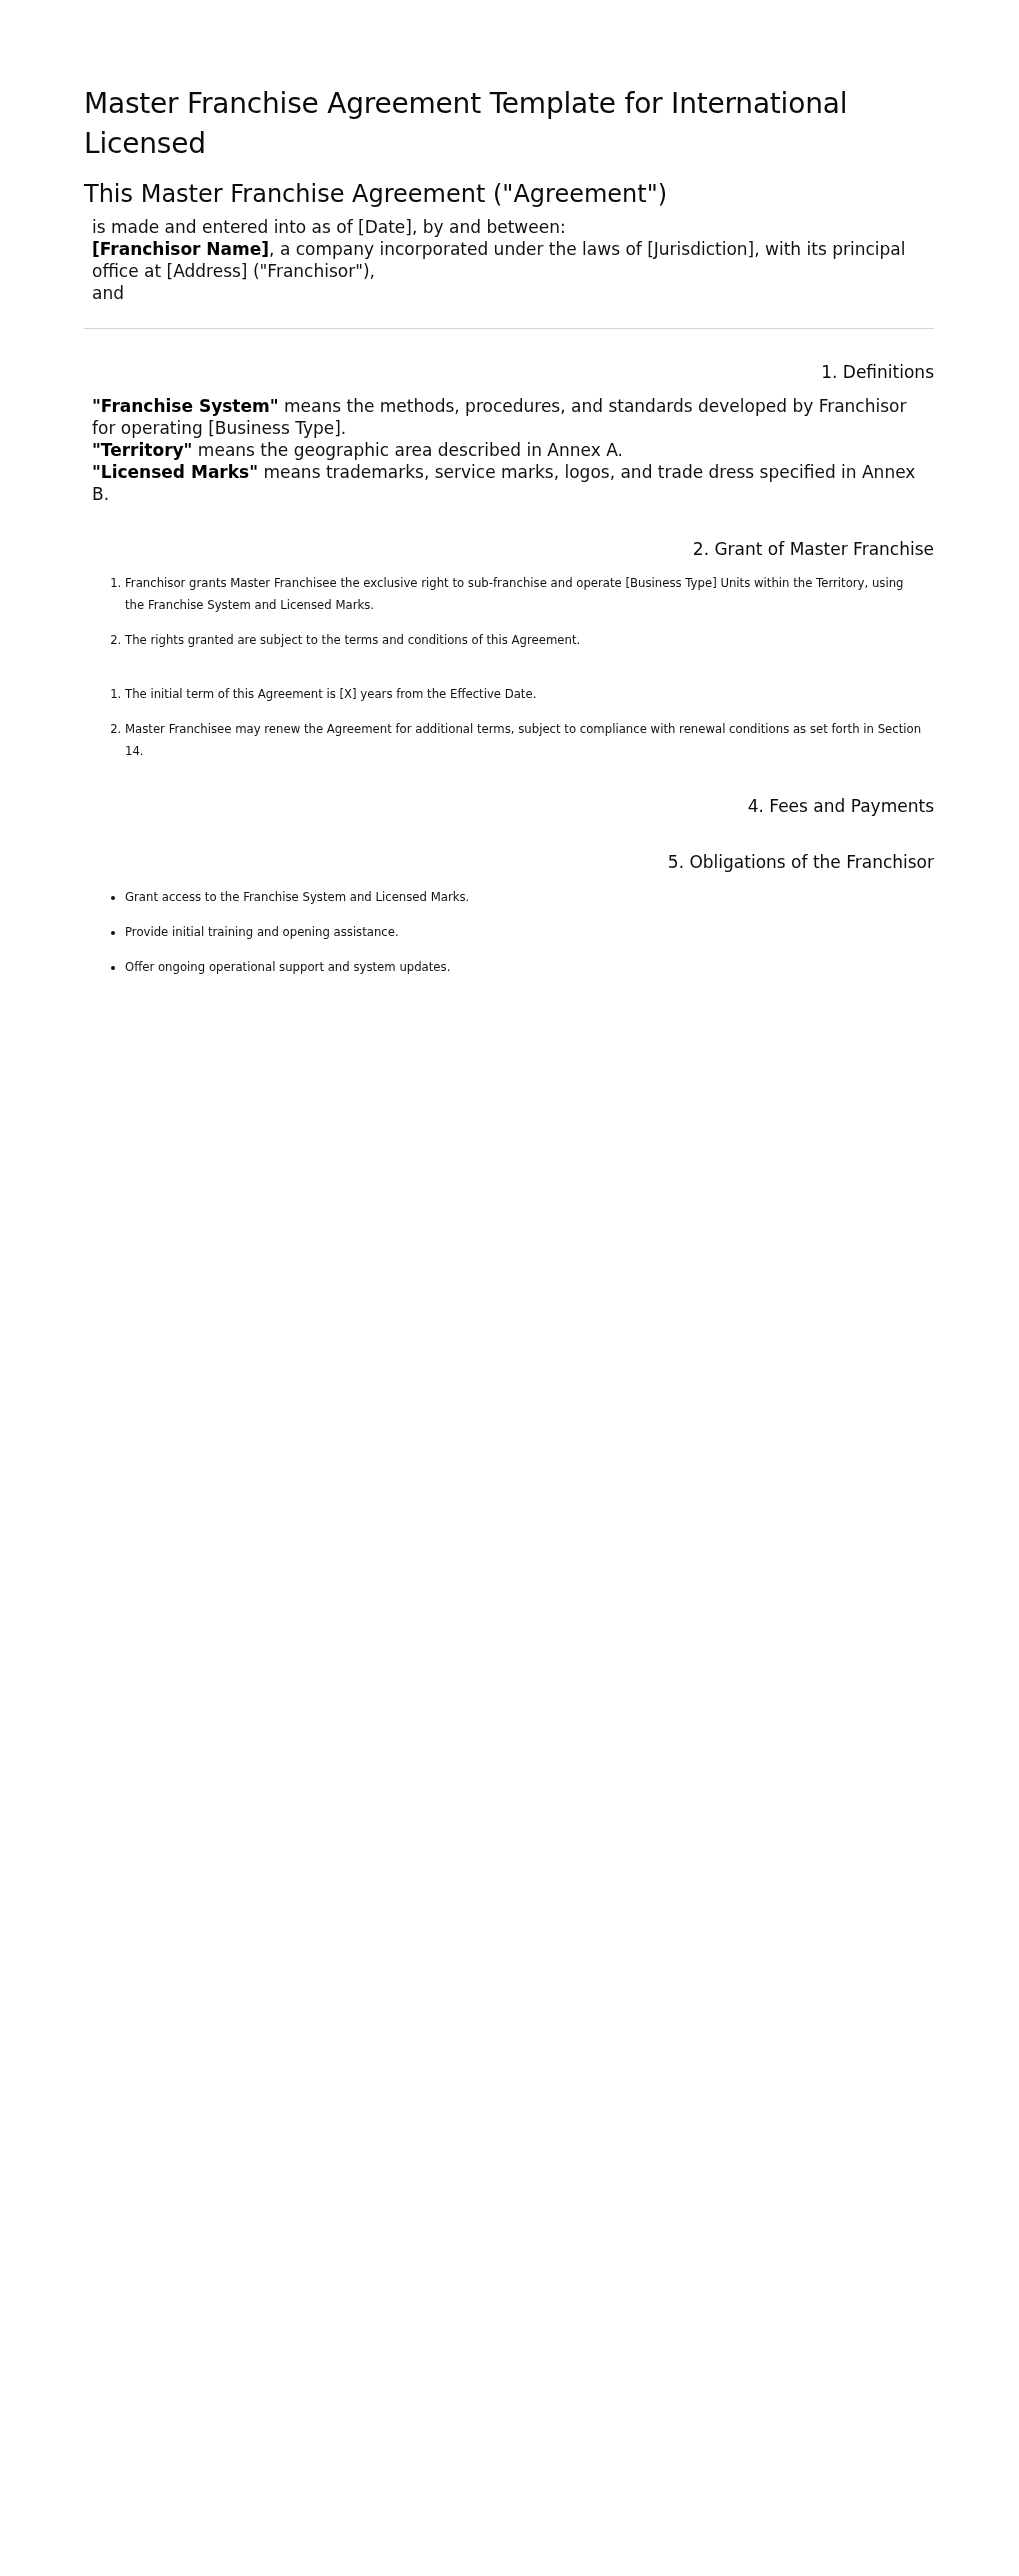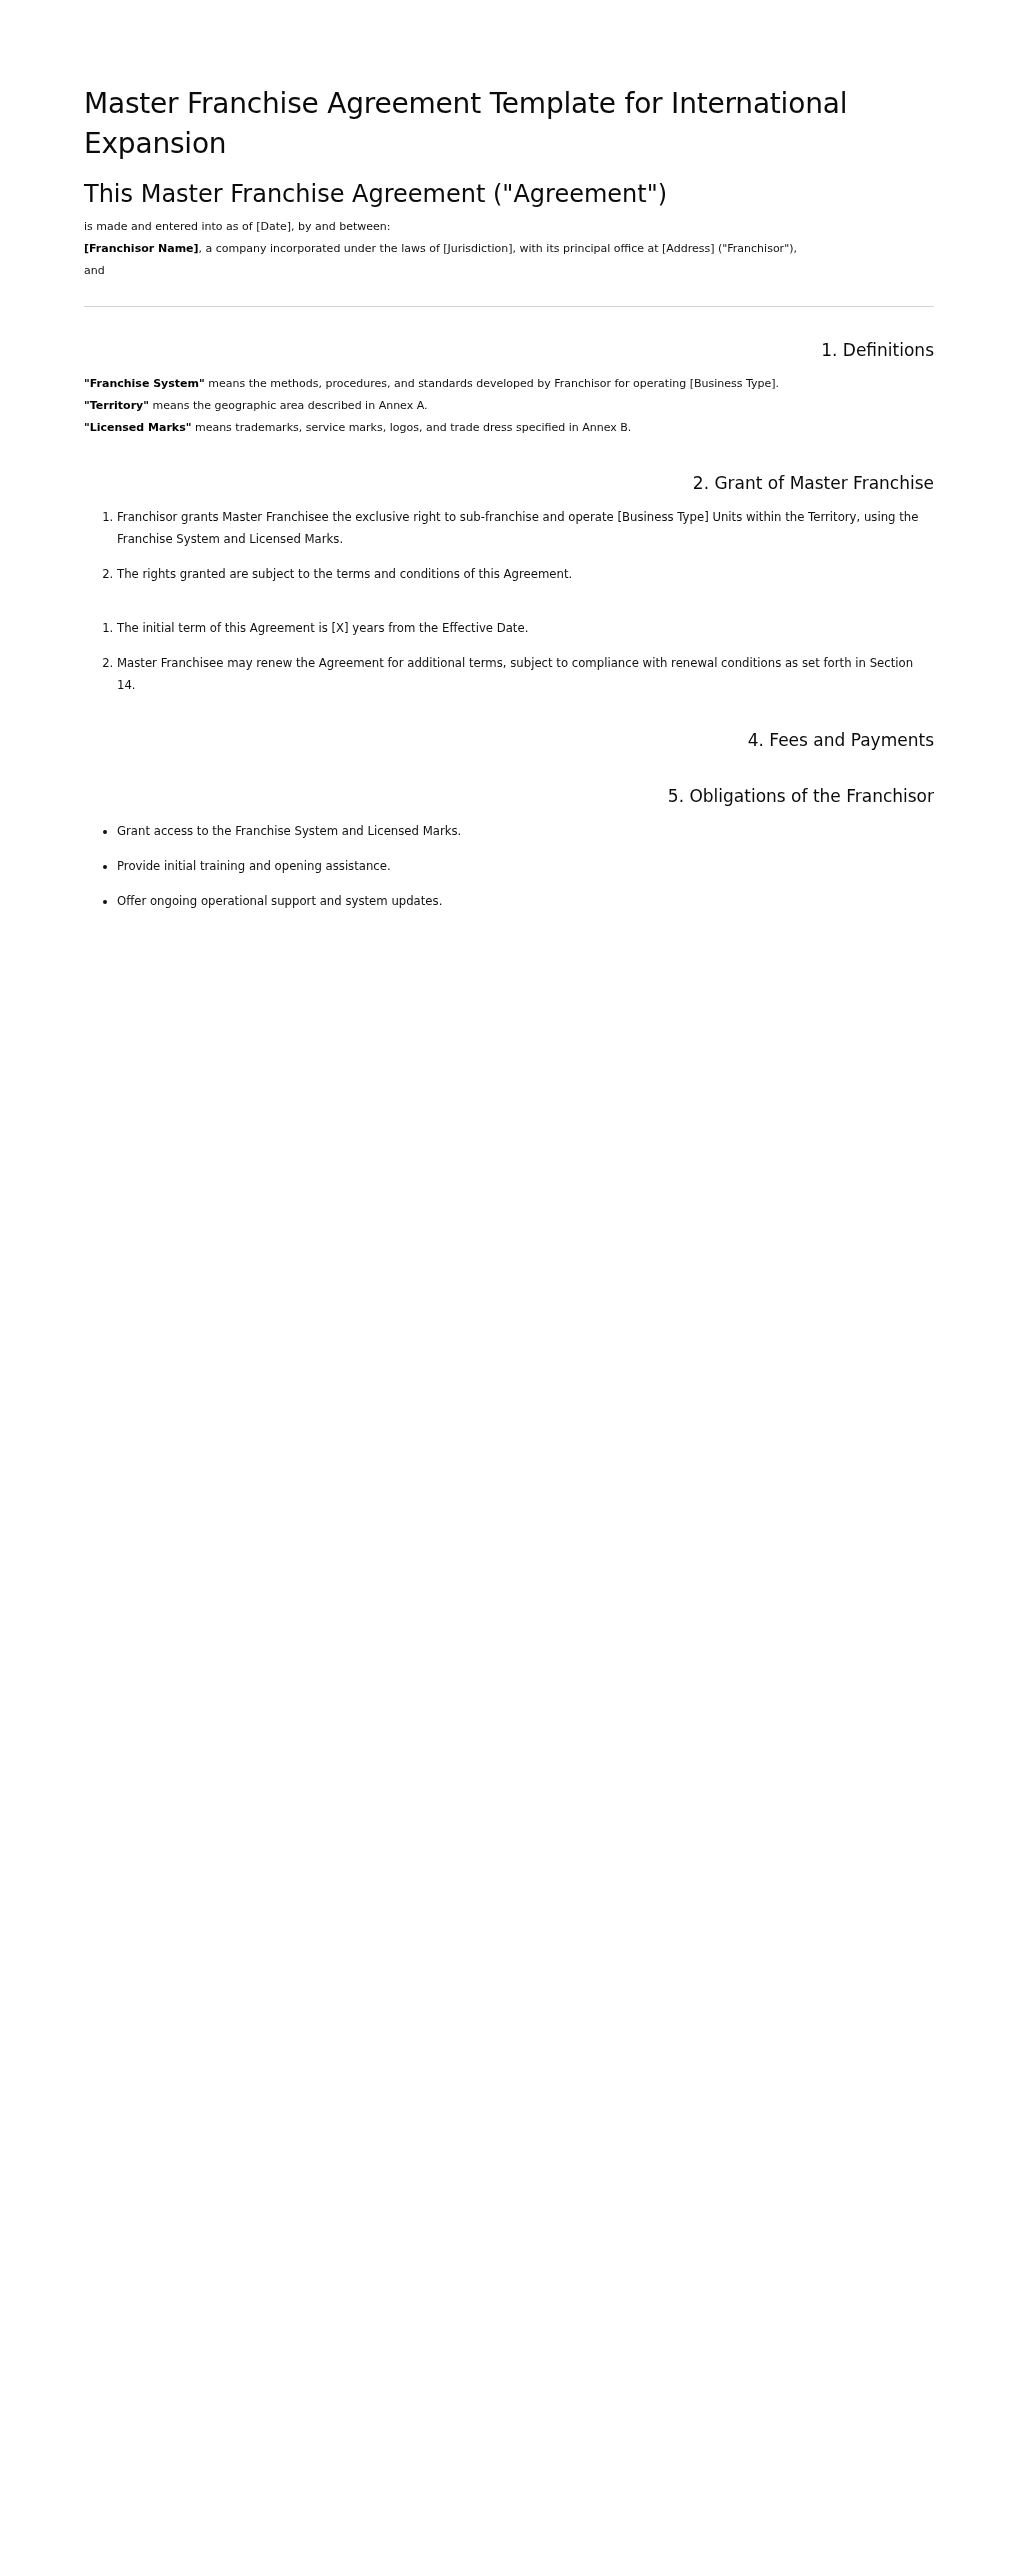--- a/index.html
+++ b/index.html
@@ -27,23 +27,23 @@
       color: #0b0b0b;
     }
     h2.sub-title {
       font-size: 24px;
       line-height: 24px;
       font-weight: 500;
       margin: 0 0 9.7px 0;
       color: #0b0b0b;
     }
     .para {
-      font-size: 11px;
+      font-size: 17px;
       line-height: 22px;
-      margin: 0;
+      margin: 8px;
     }
     .para .line {
       display: block;
     }
     b {
       font-weight: bold;
       color: #000;
     }
     hr.divider {
       border: none;
@@ -55,41 +55,41 @@
       line-height: 24px;
       font-weight: 500;
       margin: 0 0 11.3px 0;
       color: #0b0b0b;
       text-align: right;
     }
     .section {
       margin-bottom: 32px;
     }
     ol.numbered, ul.bulleted {
-      margin: 0;
+      margin: 8px;
       padding-left: 33px;
       font-size: 11.7px;
       line-height: 22px;
     }
     ol.numbered li, ul.bulleted li {
       margin-bottom: 13px;
     }
     ol.numbered li:last-child, ul.bulleted li:last-child {
       margin-bottom: 0;
     }
     ul.bulleted {
       list-style: disc;
     }
   </style>
 </head>
 <body>
 
 <div class="page">
 
-  <h1 class="doc-title">Master Franchise Agreement Template for International Expansion</h1>
+  <h1 class="doc-title">Master Franchise Agreement Template for International Licensed</h1>
 
   <h2 class="sub-title">This Master Franchise Agreement ("Agreement")</h2>
 
   <p class="para">
     <span class="line">is made and entered into as of [Date], by and between:</span>
     <span class="line"><b>[Franchisor Name]</b><span>, a company incorporated under the laws of [Jurisdiction], with its principal office at [Address] ("Franchisor"),</span></span>
     <span class="line">and</span>
   </p>
 
   <hr class="divider">

